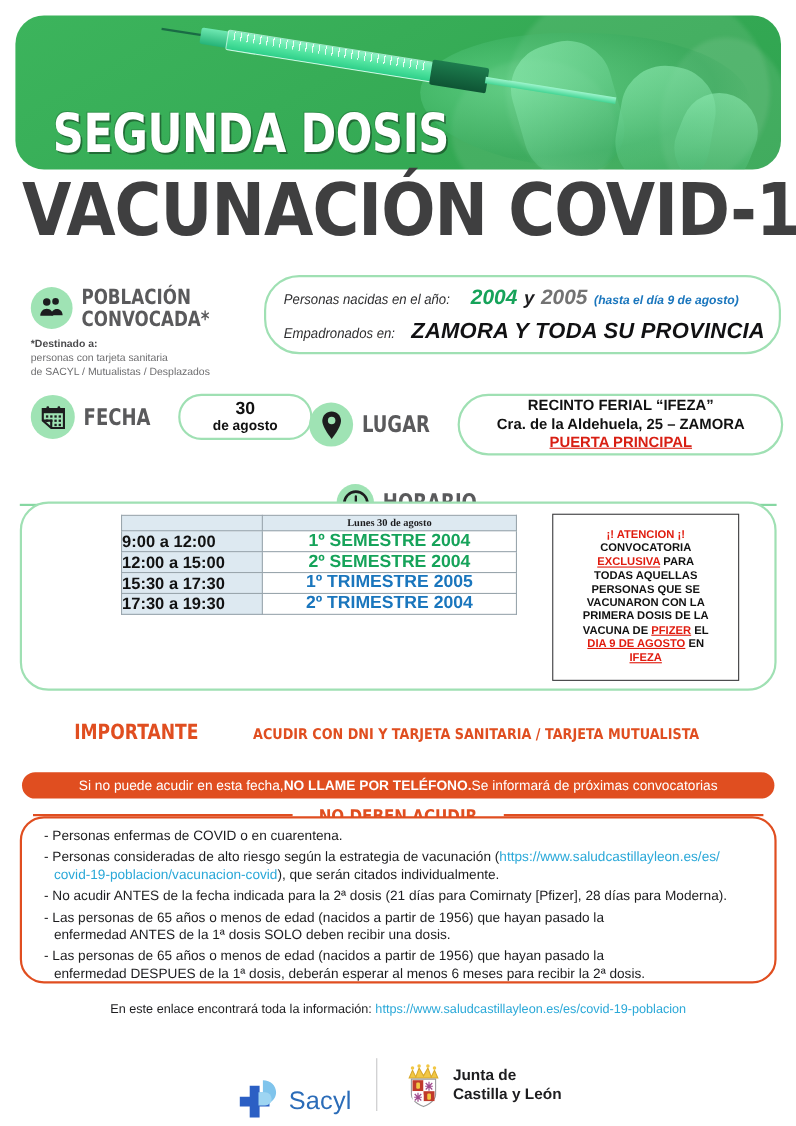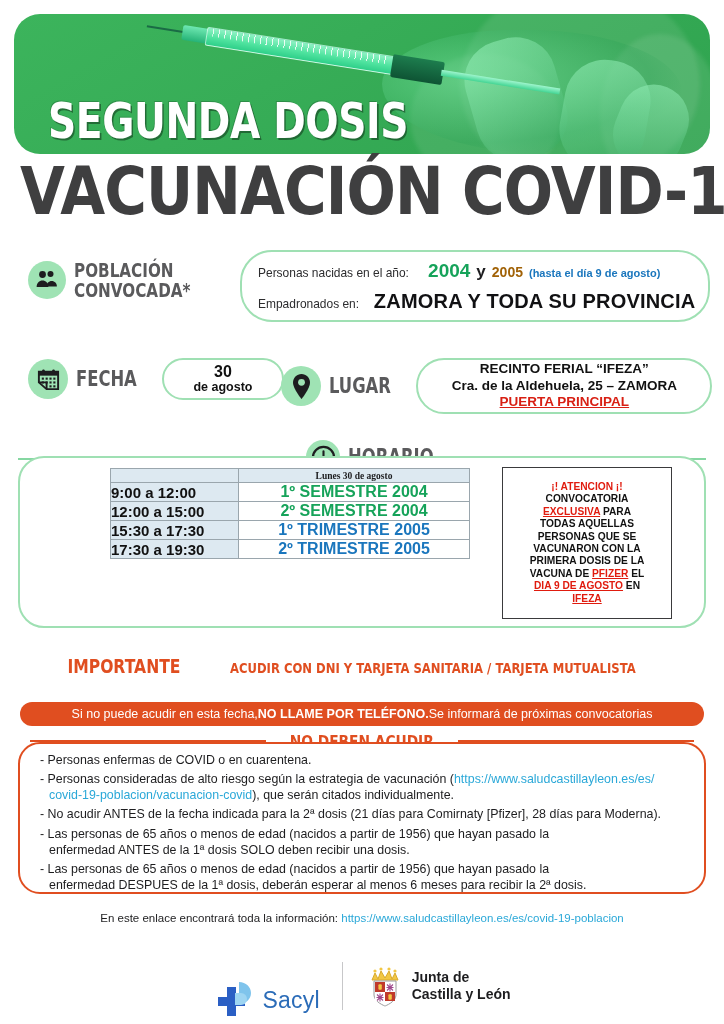--- a/index.html
+++ b/index.html
@@ -93,27 +93,28 @@
   .pob-title { font-family: "DejaVu Sans", sans-serif; font-weight: 700; font-size: 19px;
     line-height: 1.05; color: #5a5a5c; transform: scaleX(0.80); transform-origin: left top; white-space: nowrap; }
   .pob-note { margin-top: 6px; font-size: 9.5px; line-height: 1.35; color: #6d6d6f;
     font-family: "Liberation Sans", sans-serif; }
   .pob-note b { color: #4a4a4c; }
 
   .pob-box {
     position: absolute; left: 240px; top: 250px; width: 470px; height: 72px;
     display: flex; flex-direction: column; justify-content: center; gap: 8px;
     padding: 0 16px;
+    font-style: italic;
   }
   .row-born, .row-reg { display: flex; align-items: baseline; gap: 6px; white-space: nowrap; }
   .lead { font-size: 13px; color: #2c2c2e; font-family: "Liberation Sans", sans-serif;
     transform: scaleX(0.92); transform-origin: left center; }
   .y-green { font-weight: 700; font-size: 19px; color: #16a35a; }
   .y-and  { font-weight: 700; font-size: 17px; color: #1d1d1f; }
-  .y-blue { font-weight: 700; font-size: 14px; color: #a16207; }
+  .y-blue { font-weight: 700; font-size: 19px; color: #737373; }
   .y-note { font-weight: 700; font-size: 11px; color: #1a76bd; }
   .big-place { font-weight: 700; font-size: 20px; color: #111113; letter-spacing: .2px; }
 
   
   .fecha-wrap { position: absolute; left: 28px; top: 358px; display: flex; align-items: center; gap: 8px; }
   .fecha-label { font-size: 21px; }
   .fecha-pill { width: 122px; height: 42px; display: flex; flex-direction: column;
     align-items: center; justify-content: center; line-height: 1.05; }
   .fecha-day { font-weight: 700; font-size: 16px; color: #111; }
   .fecha-mon { font-weight: 700; font-size: 12.5px; color: #111; }
@@ -253,20 +254,25 @@
           <circle cx="7.5" cy="5.5" r="3.4" fill="#1d1d1f"></circle>
           <circle cx="15.5" cy="5" r="3" fill="#1d1d1f"></circle>
           <path d="M1.6 18c0-3.9 2.7-6.4 5.9-6.4S13.4 14.1 13.4 18z" fill="#1d1d1f"></path>
           <path d="M11.5 17.6c0-3.5 2.3-5.7 5.2-5.7s5.2 2.2 5.2 5.7z" fill="#1d1d1f"></path>
         </svg>
       </div>
       <div>
         <div class="pob-title">POBLACIÓN</div>
         <div class="pob-title">CONVOCADA*</div>
       </div>
+    </div>
+    <div class="pob-note">
+      <b>*Destinado a:</b><br>
+      <span>personas con tarjeta sanitaria</span><br>
+      <span>de SACYL / Mutualistas / Desplazados</span>
     </div>
   </div>
 
   <div class="pob-box pill">
     <div class="row-born">
       <span class="lead">Personas nacidas en el año:</span>
       <span class="y-green">2004</span>
       <span class="y-and">y</span>
       <span class="y-blue">2005</span>
       <span class="y-note">(hasta el día 9 de agosto)</span>
@@ -351,21 +357,21 @@
       <tr>
         <td class="sc-time">12:00 a 15:00</td>
         <td class="sc-val v-green">2º SEMESTRE 2004</td>
       </tr>
       <tr>
         <td class="sc-time">15:30 a 17:30</td>
         <td class="sc-val v-blue">1º TRIMESTRE 2005</td>
       </tr>
       <tr>
         <td class="sc-time">17:30 a 19:30</td>
-        <td class="sc-val v-blue">2º TRIMESTRE 2005</td>
+        <td class="sc-val v-blue">2º TRIMESTRE 2004</td>
       </tr>
     </tbody>
   </table>
 
   <div class="aten-box">
     <div class="aten-inner">
       <span class="aten-red">¡! ATENCION ¡!</span><br>
       <span>CONVOCATORIA</span><br>
       <span class="aten-red-u">EXCLUSIVA</span><span> PARA</span><br>
       <span>TODAS AQUELLAS</span><br>

